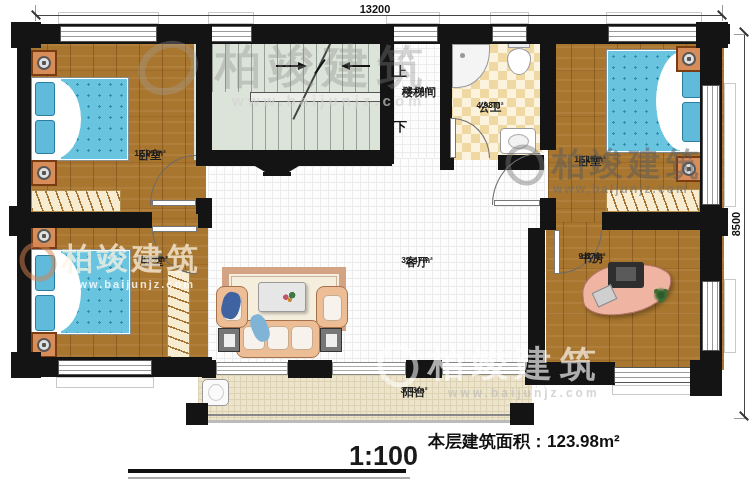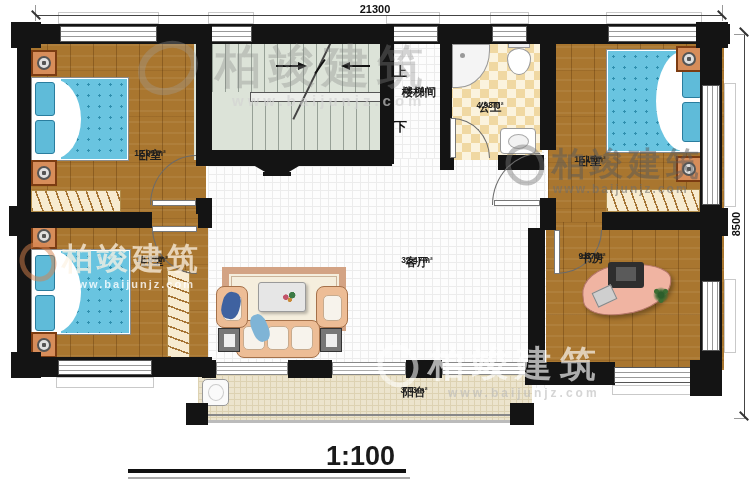--- a/index.html
+++ b/index.html
@@ -298,26 +298,29 @@
 
   <div class="wmlogo" style="left:378px;top:344px;width:40px;height:44px;border:5px solid rgba(255,255,255,.55)"></div>
   <div class="wm" style="left:428px;top:340px;font-size:36px;letter-spacing:8px;color:rgba(255,255,255,.65)">柏竣建筑</div>
   <div class="wm" style="left:448px;top:386px;font-size:12px;letter-spacing:3px;color:rgba(185,185,185,.6)">www.baijunjz.com</div>
 
   <div class="dimline" style="left:35px;top:15px;width:687px;height:1px"></div>
   <div class="extl" style="left:35px;top:5px;width:1px;height:16px"></div>
   <div class="extl" style="left:722px;top:5px;width:1px;height:16px"></div>
   <div class="tick" style="left:30px;top:14px;width:12px;height:2px"></div>
   <div class="tick" style="left:716px;top:14px;width:12px;height:2px"></div>
-  <div class="dimtxt" style="left:350px;top:3px;width:50px">21300</div>
+  <div class="dimtxt" style="left:350px;top:3px;width:50px">13200</div>
 
   <div class="dimline" style="left:744px;top:33px;width:1px;height:386px"></div>
   <div class="extl" style="left:734px;top:34px;width:14px;height:1px"></div>
   <div class="extl" style="left:734px;top:418px;width:14px;height:1px"></div>
   <div class="tick" style="left:738px;top:31px;width:12px;height:2px"></div>
   <div class="tick" style="left:738px;top:415px;width:12px;height:2px"></div>
   <div class="dimtxt" style="left:708px;top:218px;width:56px;background:transparent;transform:rotate(-90deg)">8500</div>
 
-  <div class="scale" style="left:326px;top:441px">1:100</div>
+  <div class="scale" style="left:349px;top:441px">1:100</div>
   <div style="left:128px;top:469px;width:278px;height:4px;background:#111"></div>
   <div style="left:128px;top:477px;width:282px;height:2px;background:#ababab"></div>
+  <div class="inforow" style="left:428px;top:430px">
+    <span style="position:static">本层建筑面积：</span><span style="position:static">123.98m²</span>
+  </div>
 
 </div>
 
 </body></html>

